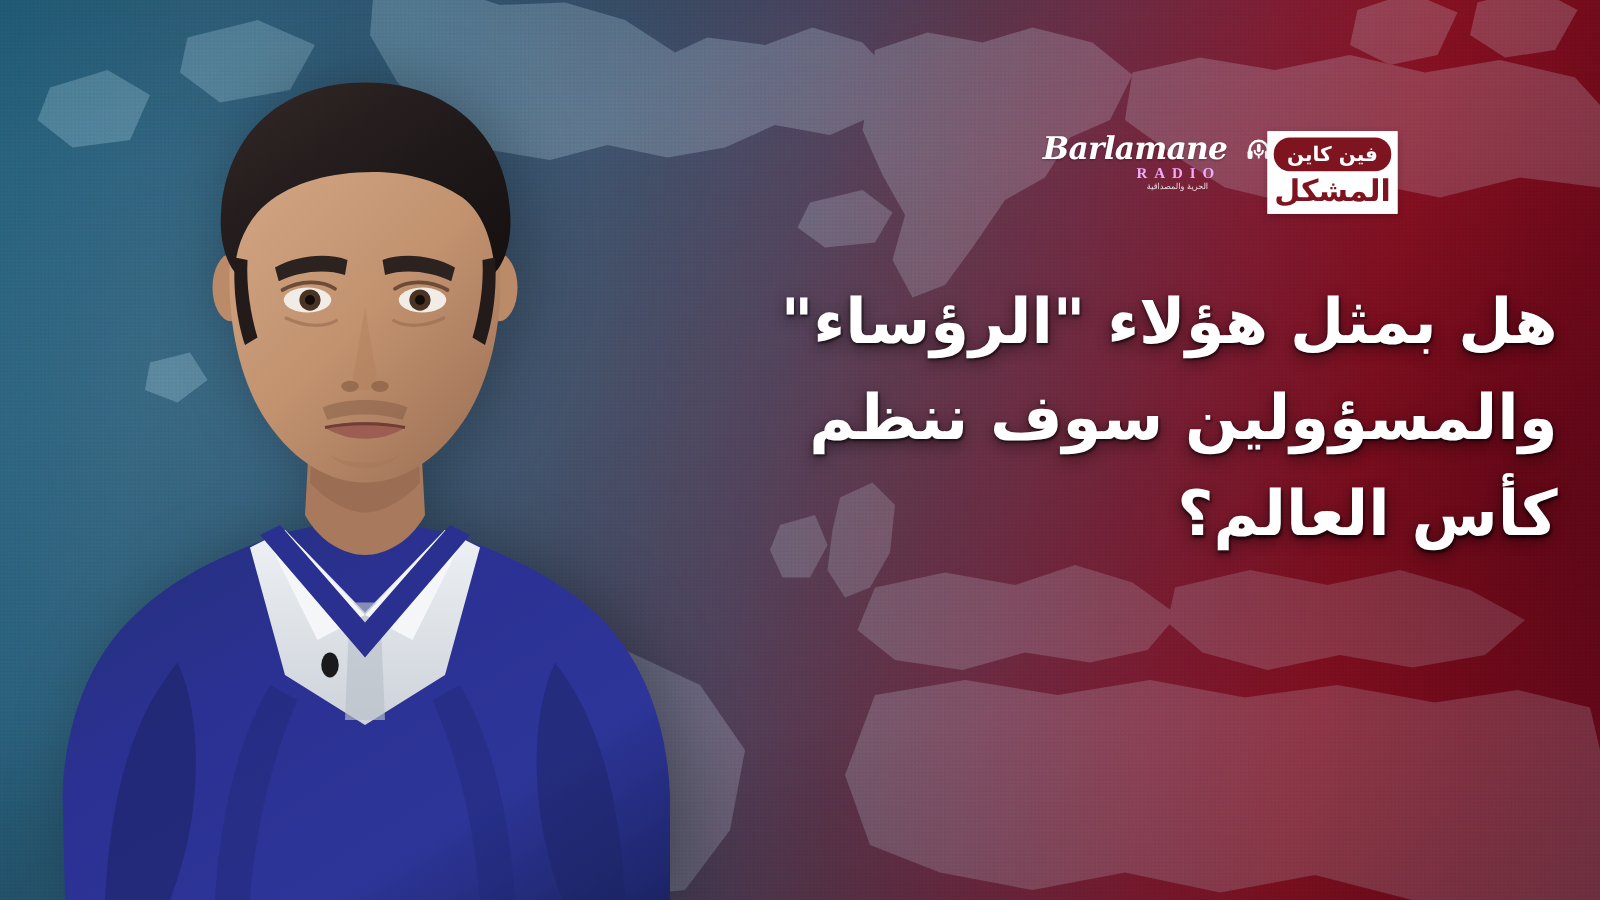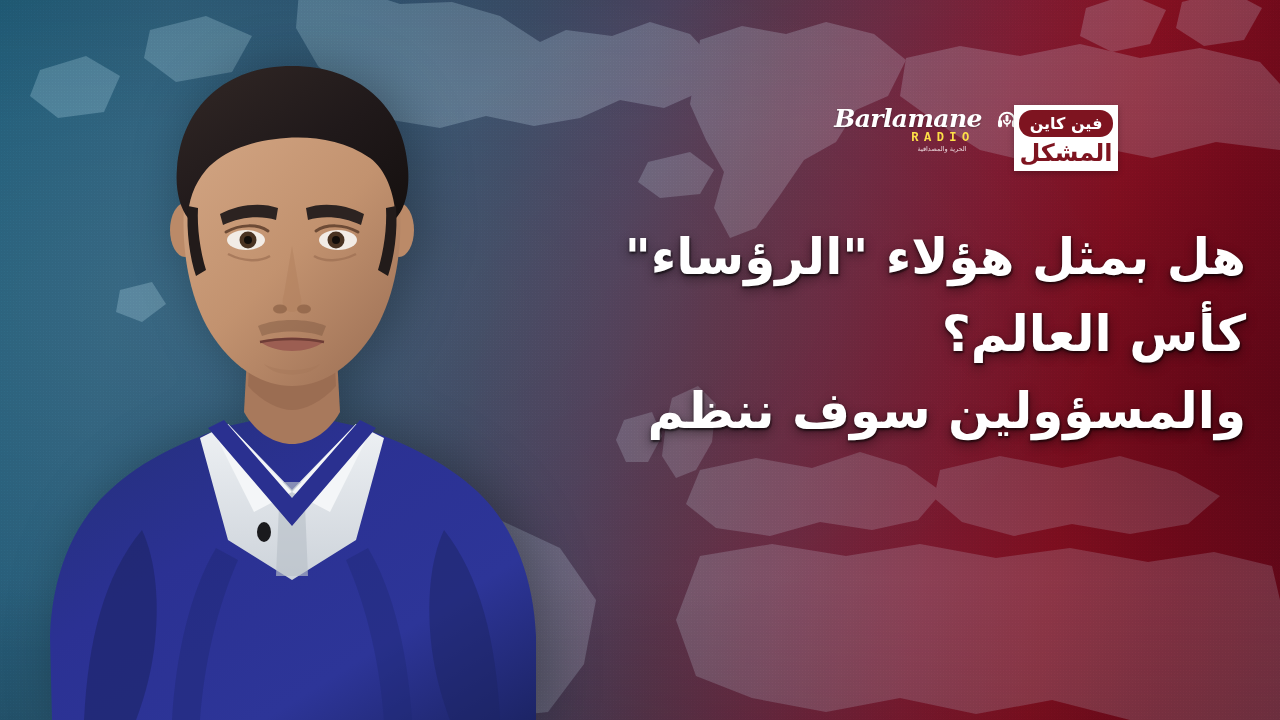--- a/index.html
+++ b/index.html
@@ -102,22 +102,22 @@
     font-family:"DejaVu Serif", serif;
     font-style:italic;
     font-weight:700;
     font-size:25px;
     line-height:1;
     letter-spacing:-.6px;
     text-shadow:0 1px 2px rgba(0,0,0,.35);
   }
   .headset-icon{ width:22px; height:22px; display:block; flex:none; margin-bottom:-2px; }
   .brand-radio-word{
-    color:#fde047;
-    font-family:Liberation Mono, monospace;
+    color:#f0abfc;
+    font-family:Liberation Serif, serif;
     font-weight:700;
     font-size:12px;
     letter-spacing:5.5px;
     margin-top:1px;
     margin-left:34px;
     line-height:1;
   }
   .brand-tagline{
     color:#f2e3e6;
     font-family:"DejaVu Sans", sans-serif;
@@ -296,22 +296,22 @@
 
       <path d="M268 322 C286 316 314 316 332 322 C314 334 286 334 268 322 Z" fill="#9c5e52"></path>
       <path d="M268 322 C286 318 314 318 332 322" stroke="#6e3d36" stroke-width="2.5" fill="none"></path>
 
       <path d="M272 344 C286 352 314 352 328 344 C316 358 284 358 272 344 Z" fill="#a5785a" opacity=".5"></path>
     </svg>
   </div>
 
   <div class="headline">
     <span class="ln">هل بمثل هؤلاء "الرؤساء"</span>
+    <span class="ln">والمسؤولين سوف ننظم</span>
     <span class="ln">كأس العالم؟</span>
-    <span class="ln">والمسؤولين سوف ننظم</span>
   </div>
 
   <div class="brand-radio">
     <div class="brand-row">
       <span class="brand-word">Barlamane</span>
       <span class="headset-icon">
         <svg viewBox="0 0 24 24" aria-hidden="true">
           <path d="M4 13v-1a8 8 0 0 1 16 0v1" fill="none" stroke="#ffffff" stroke-width="2.2" stroke-linecap="round"></path>
           <rect x="2.2" y="12.4" width="4.4" height="7.4" rx="1.6" fill="#ffffff"></rect>
           <rect x="17.4" y="12.4" width="4.4" height="7.4" rx="1.6" fill="#ffffff"></rect>

